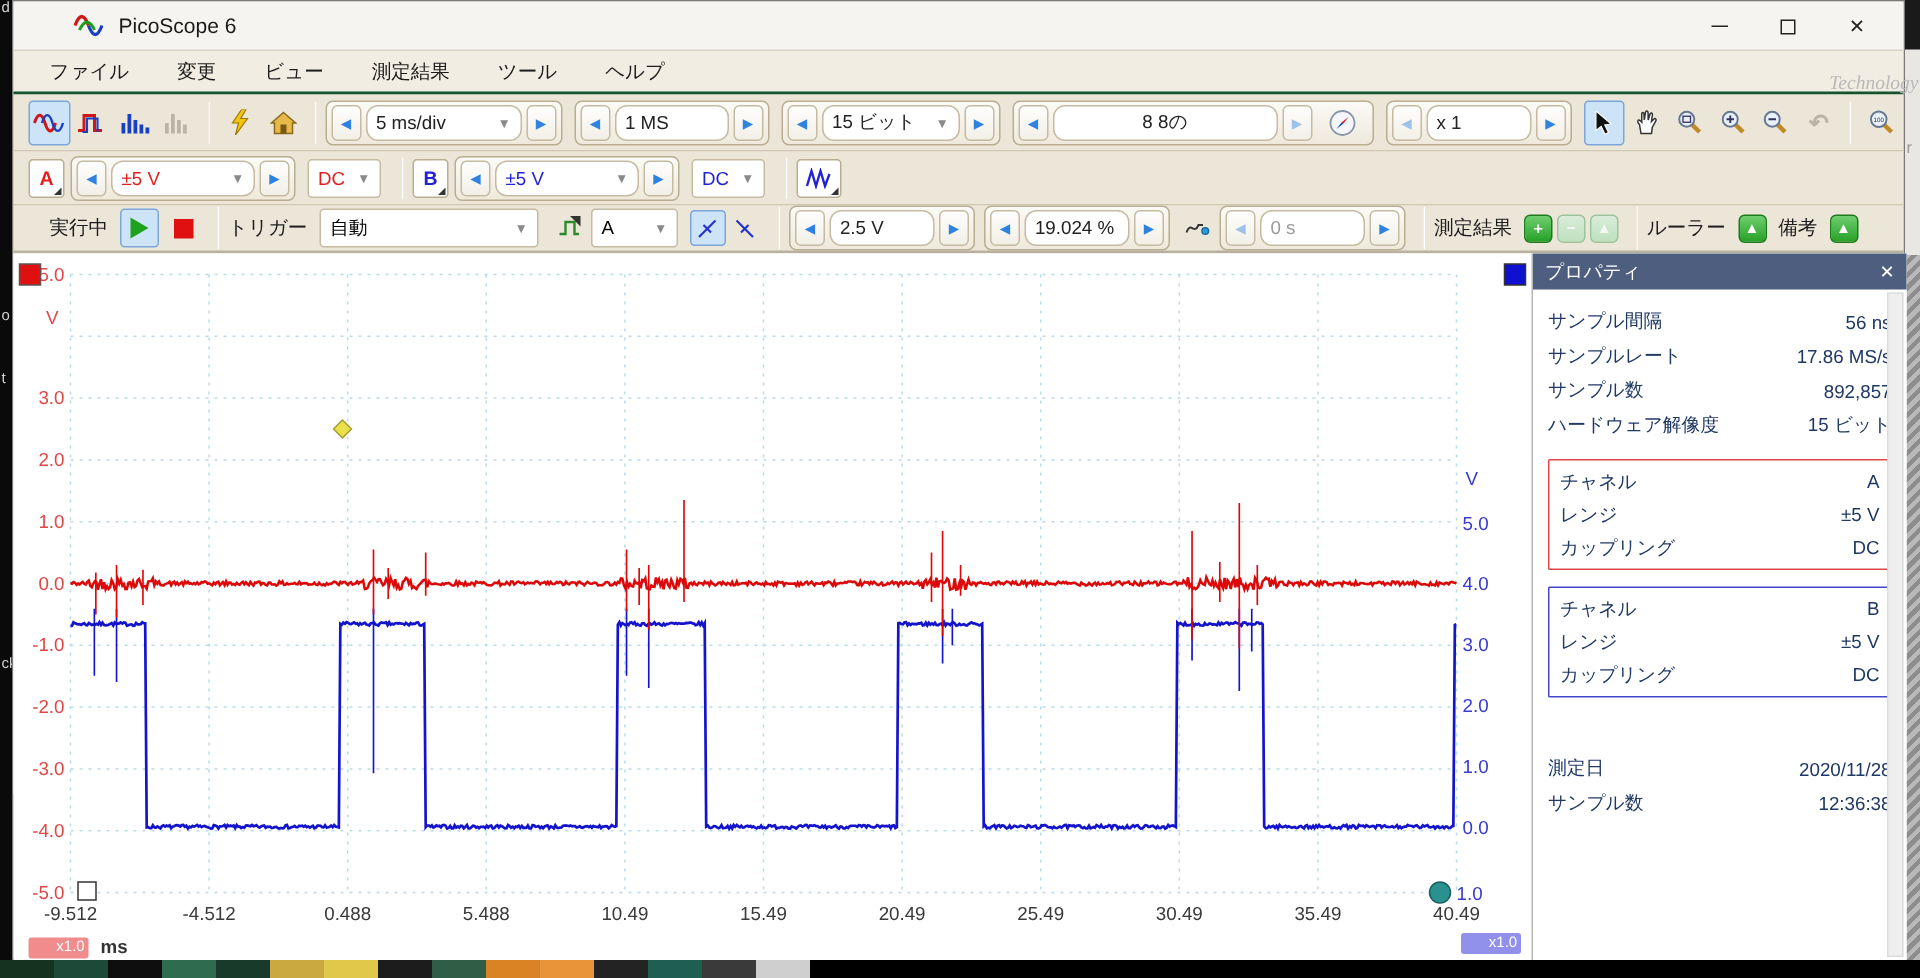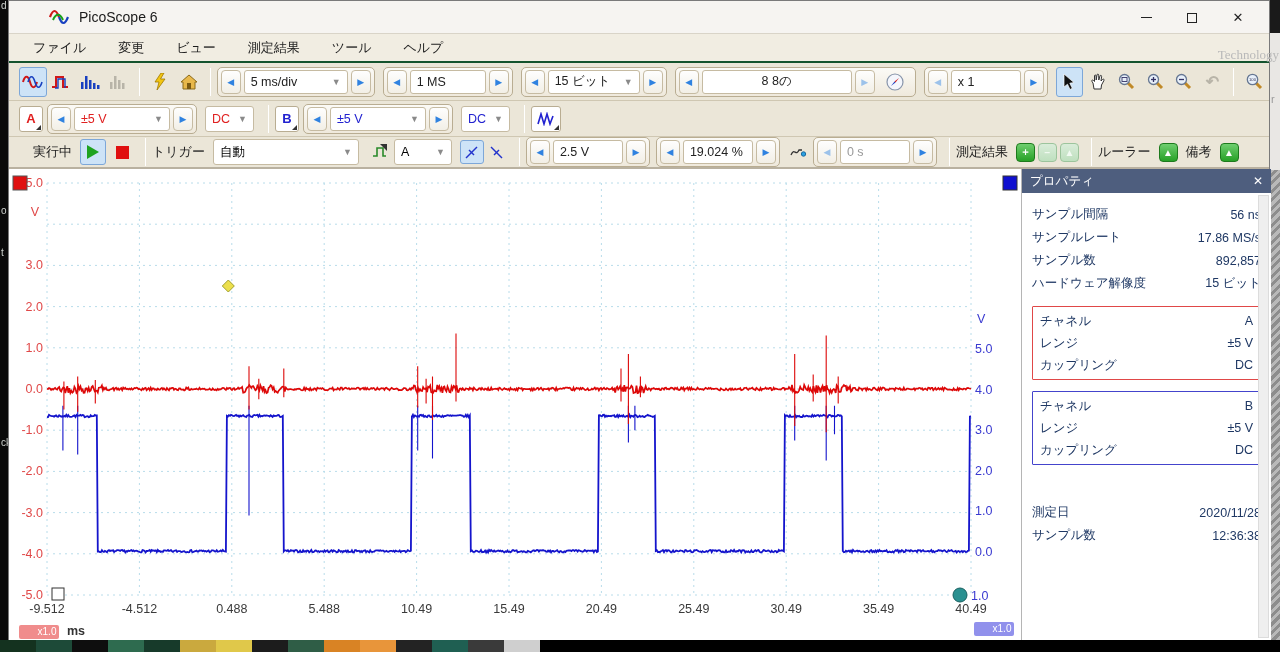--- a/index.html
+++ b/index.html
@@ -38,21 +38,21 @@
   .channelbar { position:absolute; left:0; top:100px; width:100%; height:36px; background:#ebe6d8; border-bottom:1px solid #cfc7b2; display:flex; align-items:center; padding-left:10px; }
   .triggerbar { position:absolute; left:0; top:136px; width:100%; height:32px; background:#ebe6d8; border-bottom:2px solid #b9b1a0; display:flex; align-items:center; padding-left:24px; }
 
   .tb-btn { width:32px; height:30px; border:1px solid transparent; border-radius:3px; display:flex; align-items:center; justify-content:center; margin-right:1px; }
   .tb-btn.sel { background:#cde3f7; border-color:#7da7d8; }
   .sep { width:1px; height:28px; background:#cfc7b2; border-right:1px solid #fff; margin:0 6px; }
 
   .spin-group { display:flex; align-items:center; background:linear-gradient(#fbfaf6,#efe9dc); border:1px solid #b9ad92; border-radius:5px; padding:2px 3px; margin-right:8px; height:30px; }
   .spin-arrow { width:20px; height:24px; display:flex; align-items:center; justify-content:center; border:1px solid #c6bba2; border-radius:4px; background:linear-gradient(#fefefe,#f2efe6); color:#2f82e0; font-size:9px; }
   .spin-arrow.pale { color:#9cc2ea; }
-  .spin-box { min-width:70px; height:24px; background:#fff; border:1px solid #c6bba2; border-radius:3px; display:flex; align-items:center; padding:0 6px; margin:0 3px; font-size:12.5px; color:#222; }
+  .spin-box { min-width:70px; height:24px; background:#fff; border:1px solid #c6bba2; border-radius:8px; display:flex; align-items:center; padding:0 6px; margin:0 3px; font-size:12.5px; color:#222; }
   .spin-box .caret { margin-left:auto; color:#8a8a8a; font-size:9px; padding-left:8px; }
   .spin-box.center { justify-content:center; }
   .gray-text { color:#9a9a9a; }
 
   .chan-btn { width:24px; height:26px; background:#fff; border:1px solid #b9ad92; border-radius:3px; position:relative; display:flex; align-items:center; justify-content:center; font-size:13px; font-weight:bold; margin-right:4px; }
   .corner { position:absolute; right:1px; bottom:1px; width:0; height:0; border-left:5px solid transparent; border-bottom:5px solid #333; }
 
   .dd-box { height:26px; background:#fff; border:1px solid #c6bba2; border-radius:3px; display:flex; align-items:center; padding:0 6px; font-size:12.5px; margin-right:8px; }
   .dd-box .caret { margin-left:8px; color:#8a8a8a; font-size:9px; }
 
@@ -83,21 +83,21 @@
   .pbox { border:1.5px solid; border-radius:1px; padding:3px 7px; margin-top:11px; }
   .pbox.a { border-color:#e04848; }
   .pbox.b { border-color:#4444cc; }
   .pbox .prow { height:22px; }
   .dates { margin-top:36px; }
   .props-scroll { position:absolute; right:2px; top:26px; width:11px; height:443px; background:#efefef; border:1px solid #dcdcdc; }
 
   .watermark { position:absolute; left:1130px; top:52px; width:140px; height:90px; pointer-events:none; z-index:6; }
   .wm-main { font-family:"Liberation Serif", serif; font-size:46px; color:#c6c6c6; letter-spacing:2px; }
   .wm-reg { font-size:11px; color:#c6c6c6; vertical-align:top; }
-  .wm-sub { font-family:"Liberation Serif", serif; font-size:13px; color:#b9b9b9; margin-top:-6px; text-align:right; }
+  .wm-sub { font-family:"Liberation Serif", serif; font-style:italic; font-size:13px; color:#b9b9b9; margin-top:-6px; text-align:right; }
 </style>
 </head>
 <body>
 
 <div class="screen">
 
   <div class="left-strip">
       <span style="top: 0px;">d</span>
       <span style="top: 205px;">o</span>
       <span style="top: 247px;">t</span>

